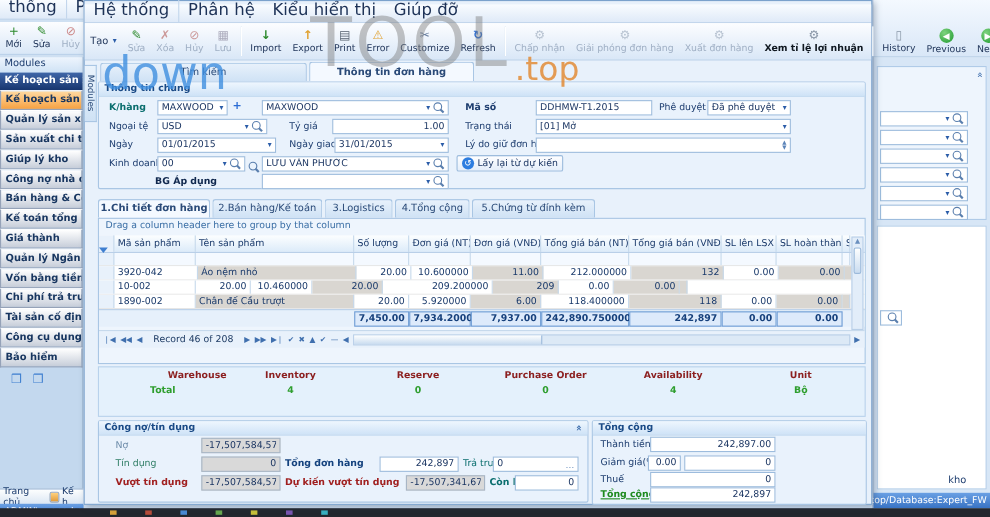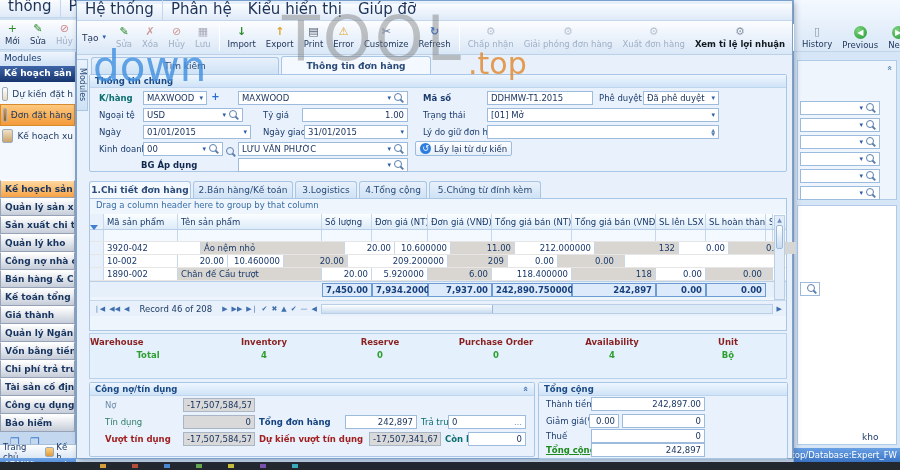--- a/index.html
+++ b/index.html
@@ -77,39 +77,25 @@
       </span>
     <span class="tbtn dis">
         <span class="gico" style="color:#c66">✗</span>
         <span>X</span>
       </span>
   </div>
 
   <div class="abs" style="left:0;top:52px;width:76px;height:392px;background:#c3d8ee;border-right:1px solid #8fa9c8">
     <div style="height:14px;background:linear-gradient(#eef5fd,#cfe2f5);padding:1px 4px;font-size:9px;color:#1c3c6e">Modules</div>
     <div style="height:16px;background:linear-gradient(#3f66a8,#17356e);color:#fff;font-weight:bold;font-size:9px;padding:2px 4px;white-space:nowrap;overflow:hidden">Kế hoạch sản xuất</div>
-    <div style="background:#f3f8fe;height:98px;padding:2px 0">
-      <div class="sitem">
-        <span class="icobox" style="background:linear-gradient(#fff,#e8d9b8)"></span>
-        <span>Dự kiến đặt h</span>
-      </div>
-      <div class="sitem sel">
-        <span class="icobox" style="background:linear-gradient(#c89a5e,#8a5f2a)"></span>
-        <span>Đơn đặt hàng</span>
-      </div>
-      <div class="sitem">
-        <span class="icobox" style="background:linear-gradient(#f0e3c8,#caa36a)"></span>
-        <span>Kế hoạch xu</span>
-      </div>
-    </div>
     <div>
       <div class="sgbtn sel">Kế hoạch sản xuất</div>
       <div class="sgbtn">Quản lý sản xuất</div>
       <div class="sgbtn">Sản xuất chi tiết</div>
-      <div class="sgbtn">Quản lý kho</div>
+      <div class="sgbtn">Giúp lý kho</div>
       <div class="sgbtn">Công nợ nhà cun</div>
       <div class="sgbtn">Bán hàng &amp; Công</div>
       <div class="sgbtn">Kế toán tổng hợp</div>
       <div class="sgbtn">Giá thành</div>
       <div class="sgbtn">Quản lý Ngân sác</div>
       <div class="sgbtn">Vốn bằng tiền</div>
       <div class="sgbtn">Chi phí trả trước</div>
       <div class="sgbtn">Tài sản cố định</div>
       <div class="sgbtn">Công cụ dụng cụ</div>
       <div class="sgbtn">Bảo hiểm</div>
@@ -415,21 +401,21 @@
           <span class="gcell" style="width:56px"></span>
           <span class="gcell" style="width:64px"></span>
           <span class="gcell" style="width:80px"></span>
           <span class="gcell" style="width:84px"></span>
           <span class="gcell" style="width:50px"></span>
           <span class="gcell" style="width:60px"></span>
           <span class="gcell" style="width:7px"></span>
       </div>
       <div class="grow">
         <span class="ind"></span>
-        <span class="gcell" style="width:97px">3920-042</span>
+        <span class="gcell" style="width:76px">3920-042</span>
         <span class="gcell gray" style="width:144px">Áo nệm nhỏ</span>
         <span class="gcell num" style="width:50px">20.00</span>
         <span class="gcell num" style="width:56px">10.600000</span>
         <span class="gcell num gray" style="width:64px">11.00</span>
         <span class="gcell num" style="width:80px">212.000000</span>
         <span class="gcell num gray" style="width:84px">132</span>
         <span class="gcell num" style="width:50px">0.00</span>
         <span class="gcell num gray" style="width:60px">0.00</span>
         <span class="gcell gray" style="width:7px"></span>
       </div>
@@ -490,21 +476,21 @@
         <span>◀</span>
         <span style="flex:1;height:10px;background:#dce9f6;border:1px solid #b9cfe8;position:relative">
           <span style="position:absolute;left:0;top:0;width:38%;height:100%;background:linear-gradient(#fdfefe,#c9dcf0);border-right:1px solid #9bb9da"></span>
         </span>
         <span>▶</span>
       </div>
     </div>
 
     
     <div class="abs" style="left:12px;top:332px;width:698px;height:46px;background:#e4f1fc;border:1px solid #b9d2ec;display:grid;grid-template-columns:repeat(6,1fr);align-content:start;padding-top:3px">
-      <span style="text-align:left;font-weight:bold;color:#8b1f1f;font-size:8.5px">Warehouse</span>
+      <span style="text-align:right;font-weight:bold;color:#8b1f1f;font-size:8.5px">Warehouse</span>
       <span style="text-align:center;font-weight:bold;color:#8b1f1f;font-size:8.5px">Inventory</span>
       <span style="text-align:center;font-weight:bold;color:#8b1f1f;font-size:8.5px">Reserve</span>
       <span style="text-align:center;font-weight:bold;color:#8b1f1f;font-size:8.5px">Purchase Order</span>
       <span style="text-align:center;font-weight:bold;color:#8b1f1f;font-size:8.5px">Availability</span>
       <span style="text-align:center;font-weight:bold;color:#8b1f1f;font-size:8.5px">Unit</span>
       <span style="text-align:center;font-weight:bold;color:#2e9e2e;font-size:8.5px;padding-top:3px">Total</span>
       <span style="text-align:center;font-weight:bold;color:#2e9e2e;font-size:8.5px;padding-top:3px">4</span>
       <span style="text-align:center;font-weight:bold;color:#2e9e2e;font-size:8.5px;padding-top:3px">0</span>
       <span style="text-align:center;font-weight:bold;color:#2e9e2e;font-size:8.5px;padding-top:3px">0</span>
       <span style="text-align:center;font-weight:bold;color:#2e9e2e;font-size:8.5px;padding-top:3px">4</span>

